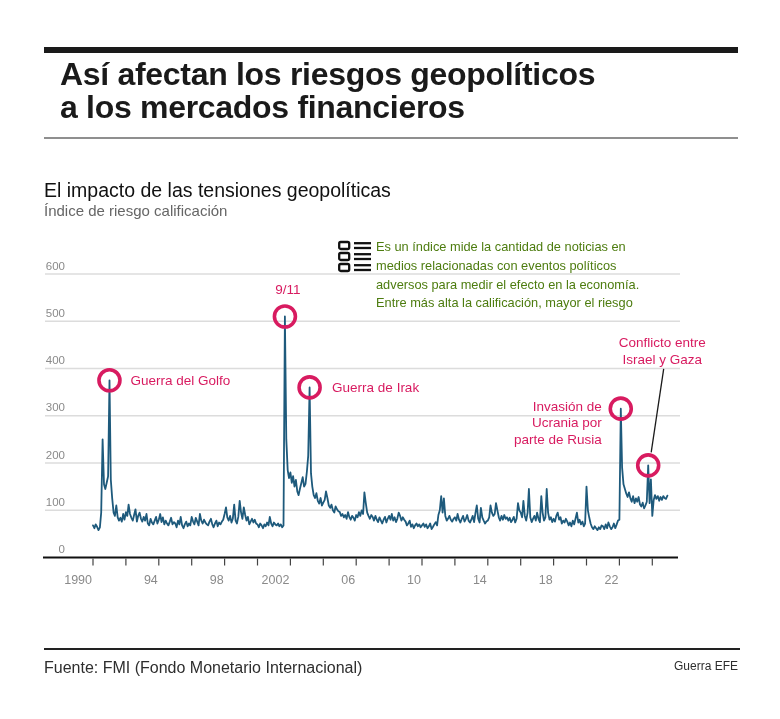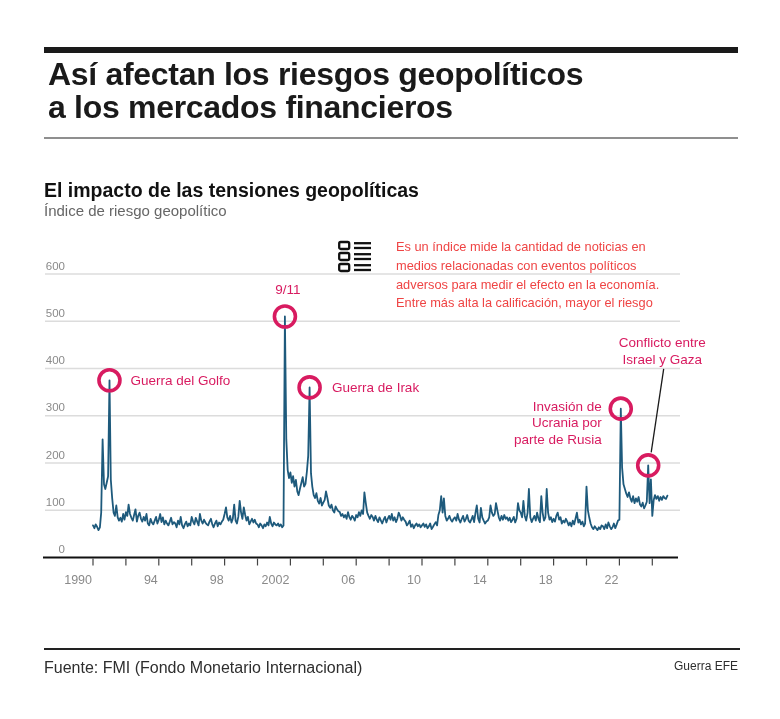--- a/index.html
+++ b/index.html
@@ -1,45 +1,45 @@
 <!DOCTYPE html>
 <html><head>
 <meta charset="utf-8">
 <style>
   html,body{margin:0;padding:0;background:#fff;}
   body{width:780px;height:719px;position:relative;overflow:hidden;
        font-family:"Liberation Sans",sans-serif;color:#1a1a1a;}
   .abs{position:absolute;}
   .top-bar{left:44px;top:47px;width:694px;height:6px;background:#1a1a1a;}
-  .main-title{left:48px;top:58px;width:700px;margin:0;
+  .main-title{left:60px;top:58px;width:700px;margin:0;
 Extracted              font-size:28px;line-height:33px;font-weight:bold;letter-spacing:-0.3px;
               color:#1a1a1a;white-space:pre-line;}
   .title-divider{left:44px;top:137px;width:694px;height:2px;background:#8f8f8f;}
-  .section-title{left:44px;top:179px;font-size:19.5px;font-weight:bold;color:#111;}
+  .section-title{left:44px;top:179px;font-size:19.5px;font-weight:normal;color:#111;}
   .section-subtitle{left:44px;top:202px;font-size:15px;color:#666;}
   .chart-svg{left:0;top:0;}
   .note-icon{left:338px;top:240px;}
   .note-text{left:376px;top:238px;width:310px;font-size:12.8px;line-height:18.8px;
-             color:#ef4444;white-space:pre-line;margin-left:20px;}
+             color:#4d7c0f;white-space:pre-line;}
   .footer-rule{left:44px;top:648px;width:696px;height:1.5px;background:#222;}
   .footer-source{left:44px;top:659px;font-size:16px;color:#2e2e2e;}
   .footer-brand{right:42px;top:659px;font-size:12px;color:#2e2e2e;}
 </style>
 </head>
 <body>
 
 <div class="abs top-bar"></div>
 
 <h1 class="abs main-title">Así afectan los riesgos geopolíticos
 a los mercados financieros</h1>
 
 <div class="abs title-divider"></div>
 
 <div class="abs section-title">El impacto de las tensiones geopolíticas</div>
-<div class="abs section-subtitle">Índice de riesgo geopolítico</div>
+<div class="abs section-subtitle">Índice de riesgo calificación</div>
 
 <svg id="chart-svg" class="abs chart-svg" width="780" height="719" viewBox="0 0 780 719">
     <text x="65" y="553" text-anchor="end" font-size="11.5" fill="#8a8a8a">0</text>
     <line x1="45" y1="510.25" x2="680" y2="510.25" stroke="#dcdcdc" stroke-width="1.3"></line>
     <text x="65" y="505.75" text-anchor="end" font-size="11.5" fill="#8a8a8a">100</text>
     <line x1="45" y1="463" x2="680" y2="463" stroke="#dcdcdc" stroke-width="1.3"></line>
     <text x="65" y="458.5" text-anchor="end" font-size="11.5" fill="#8a8a8a">200</text>
     <line x1="45" y1="415.75" x2="680" y2="415.75" stroke="#dcdcdc" stroke-width="1.3"></line>
     <text x="65" y="411.25" text-anchor="end" font-size="11.5" fill="#8a8a8a">300</text>
     <line x1="45" y1="368.5" x2="680" y2="368.5" stroke="#dcdcdc" stroke-width="1.3"></line>

